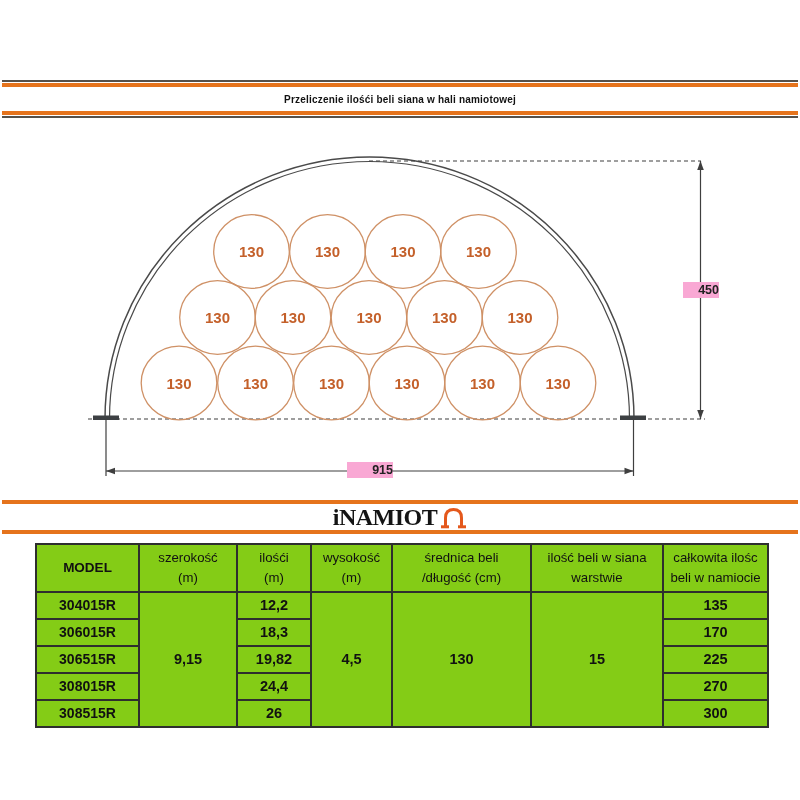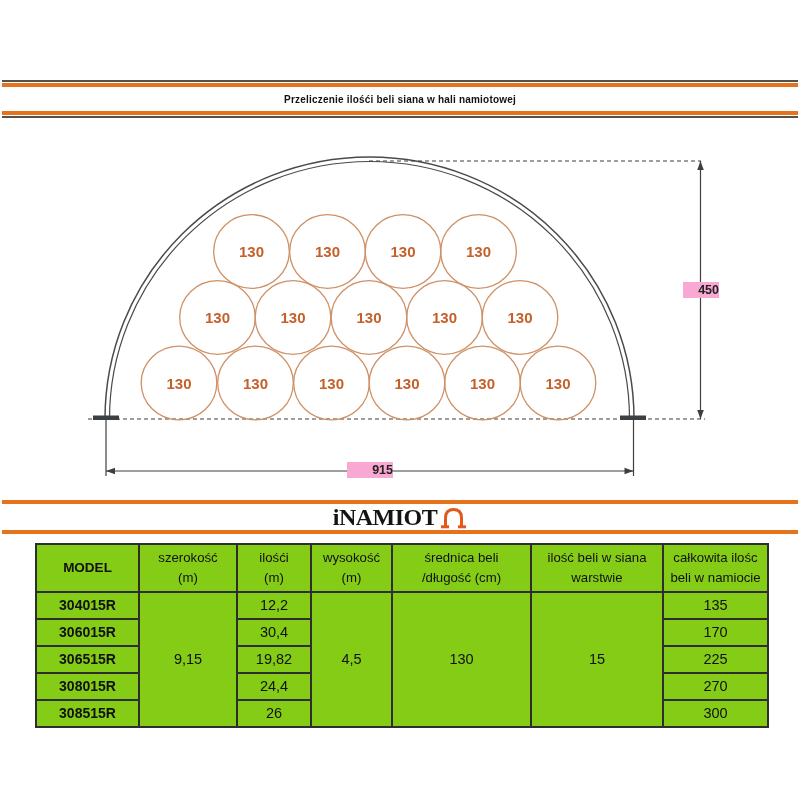--- a/index.html
+++ b/index.html
@@ -28,21 +28,21 @@
   .logo-text{font-family:"Liberation Serif","DejaVu Serif",serif;font-weight:bold;
              font-size:24px;color:#141414;letter-spacing:-0.5px;line-height:26px;}
 
   
   .spec{position:absolute;left:35px;top:543px;width:732px;border-collapse:collapse;
         table-layout:fixed;background:#84cc16;}
   .spec th,.spec td{border:2px solid #2e2e2e;text-align:center;vertical-align:middle;
         padding:0;color:#111;overflow:hidden;}
   .spec th{font-weight:normal;font-size:13.2px;line-height:1.5;padding:3px 1px;}
   .spec th.model-h{font-weight:bold;font-size:13.5px;}
-  .spec td{font-size:14.5px;height:25px;}
+  .spec td{font-size:14.5px;height:25px;font-weight:bold;}
   .spec td.model{font-weight:bold;font-size:14px;text-align:center;}
   .h2:empty{display:none;}
 </style>
 </head>
 <body>
 
 <div class="page">
 
   <div class="title-band">
     <div class="rule dark"></div>
@@ -170,21 +170,21 @@
         <td class="model">304015R</td>
         <td rowspan="5">9,15</td>
         <td>12,2</td>
         <td rowspan="5">4,5</td>
         <td rowspan="5">130</td>
         <td rowspan="5">15</td>
         <td>135</td>
       </tr>
       <tr>
         <td class="model">306015R</td>
-        <td>30,4</td>
+        <td>18,3</td>
         <td>170</td>
       </tr>
       <tr>
         <td class="model">306515R</td>
         <td>19,82</td>
         <td>225</td>
       </tr>
       <tr>
         <td class="model">308015R</td>
         <td>24,4</td>

